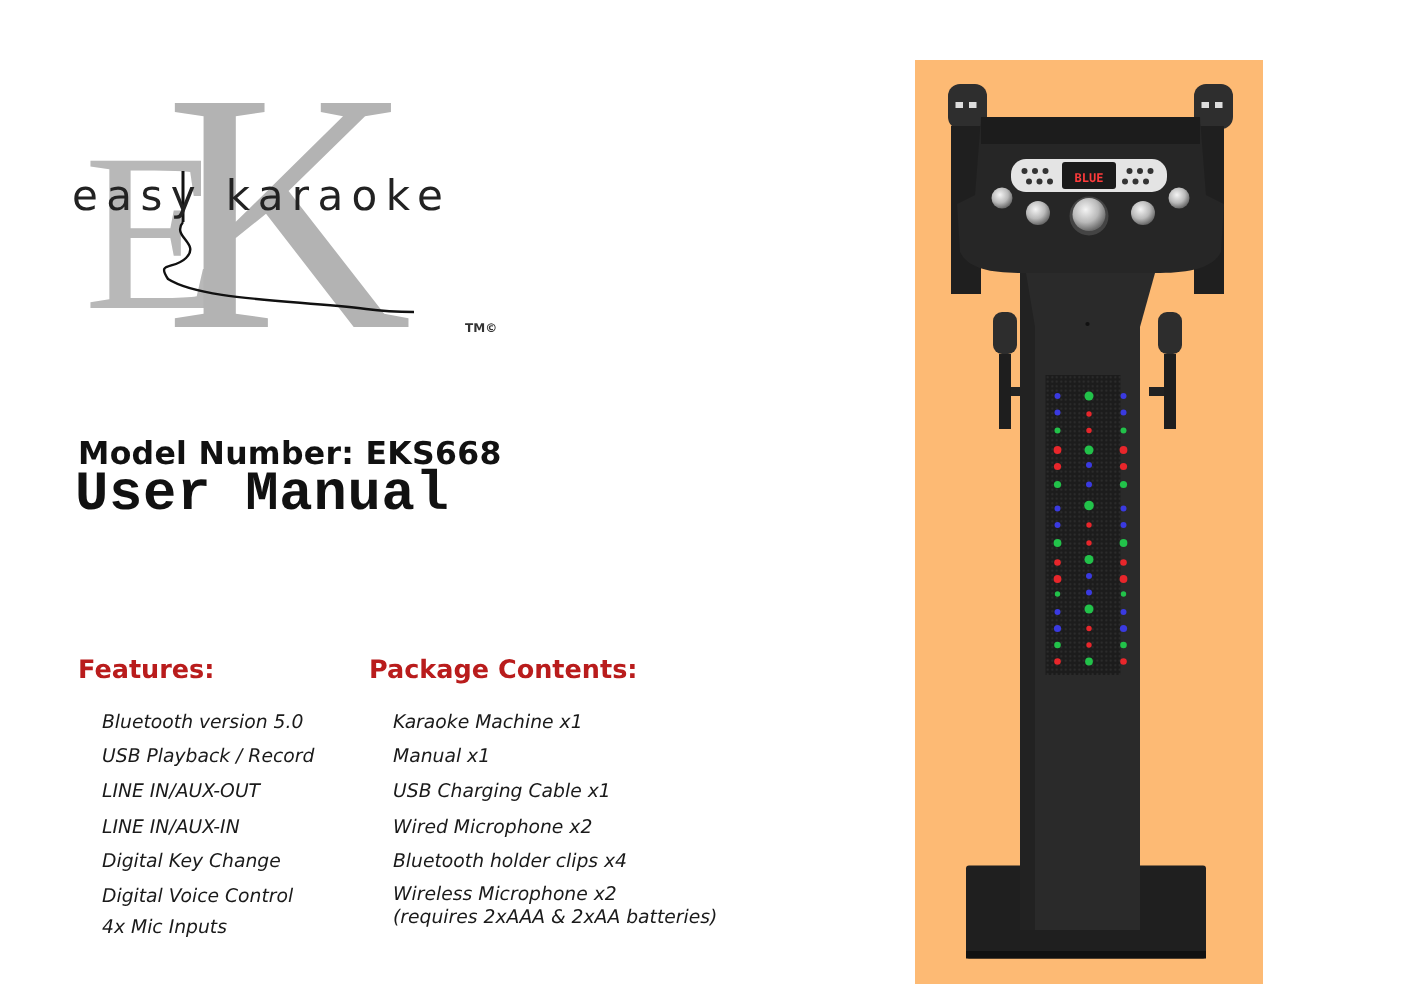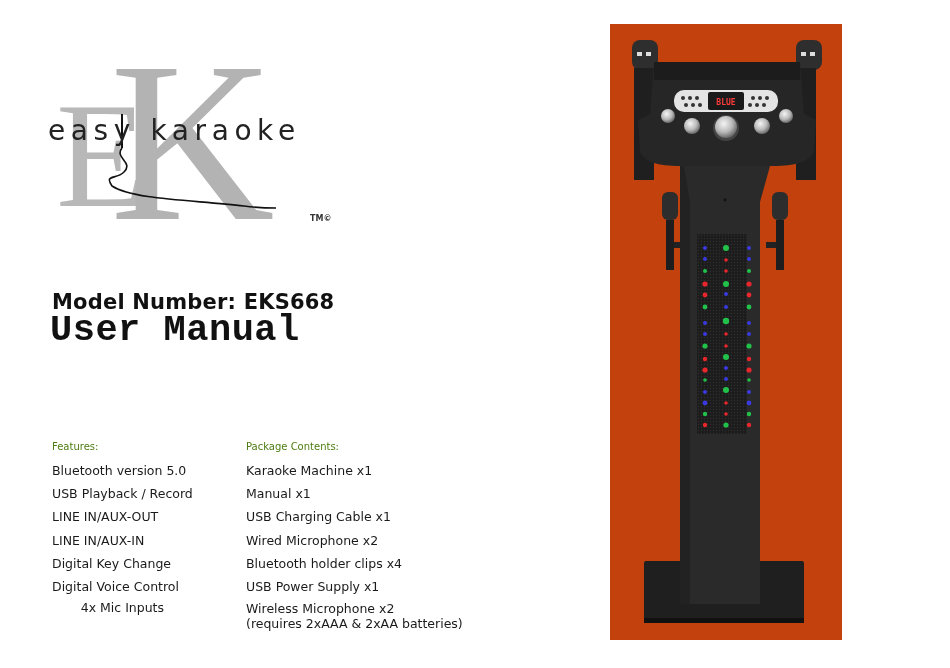--- a/index.html
+++ b/index.html
@@ -31,30 +31,30 @@
     }
     .title {
       position: absolute; left: 50px; top: 309px; font-size: 37px; font-weight: bold; color: #111;
       font-family: Liberation Mono, monospace; letter-spacing: 0.5px;
     }
 
     .col { position: absolute; top: 438px; }
     .col.features { left: 52px; }
     .col.package { left: 246px; }
     .col h3 {
-      margin: 0 0 6px 0; font-size: 10px; font-weight: normal; color: #4d7c0f; height: 18px; line-height: 18px;
-    }
-    .col ul { list-style: none; margin: 0; padding: 0; }
+      margin: 0 0 6px 0; font-size: 17px; font-weight: bold; color: #b91c1c; height: 18px; line-height: 18px;
+    }
+    .col ul { list-style: none; margin: 16px; padding: 0; font-style: italic; }
     .col li { font-size: 12.5px; color: #1a1a1a; height: 23.2px; line-height: 18px; white-space: nowrap; }
     .col li .sub { display: block; line-height: 15px; }
-    .features li:last-child { height: 20px; margin-top: -2px; text-align: center; }
+    .features li:last-child { height: 20px; margin-top: -2px; }
 
     
     .photo {
-      position: absolute; left: 610px; top: 24px; width: 232px; height: 616px; background: #c2410c;
+      position: absolute; left: 610px; top: 40px; width: 232px; height: 616px; background: #fdba74;
     }
     .photo svg { position: absolute; left: 0; top: 0; }
   </style>
 </head>
 <body>
 
 <div class="logo">
   <span class="bigE">E</span>
   <span class="bigK">K</span>
   <svg class="cord" width="300" height="180">
@@ -82,21 +82,20 @@
 </div>
 
 <div class="col package">
   <h3>Package Contents:</h3>
   <ul>
     <li>Karaoke Machine x1</li>
     <li>Manual x1</li>
     <li>USB Charging Cable x1</li>
     <li>Wired Microphone x2</li>
     <li>Bluetooth holder clips x4</li>
-    <li>USB Power Supply x1</li>
     <li>
       <span class="sub">Wireless Microphone x2</span>
       <span class="sub">(requires 2xAAA &amp; 2xAA batteries)</span>
     </li>
   </ul>
 </div>
 
 <div class="photo">
   <svg width="232" height="616" viewBox="0 0 232 616">
     <defs>

